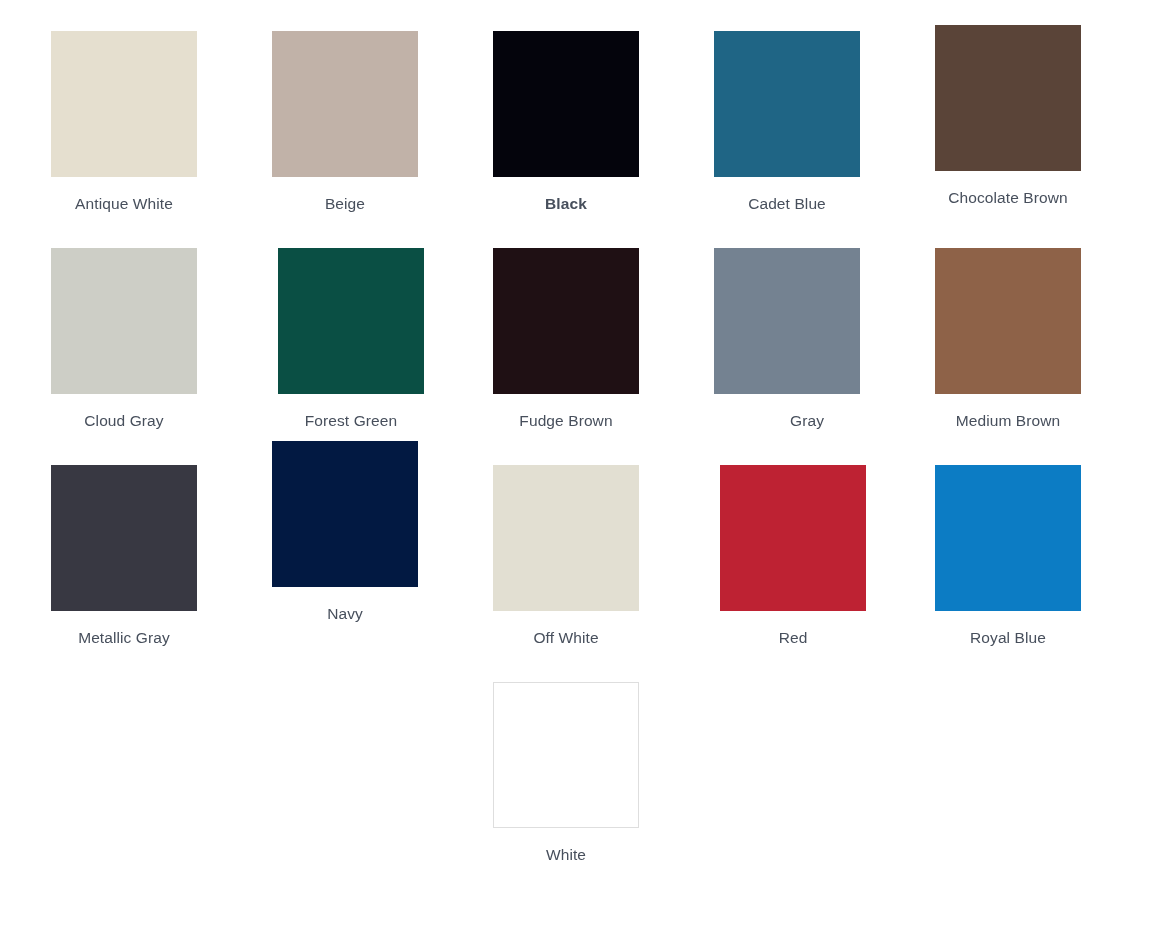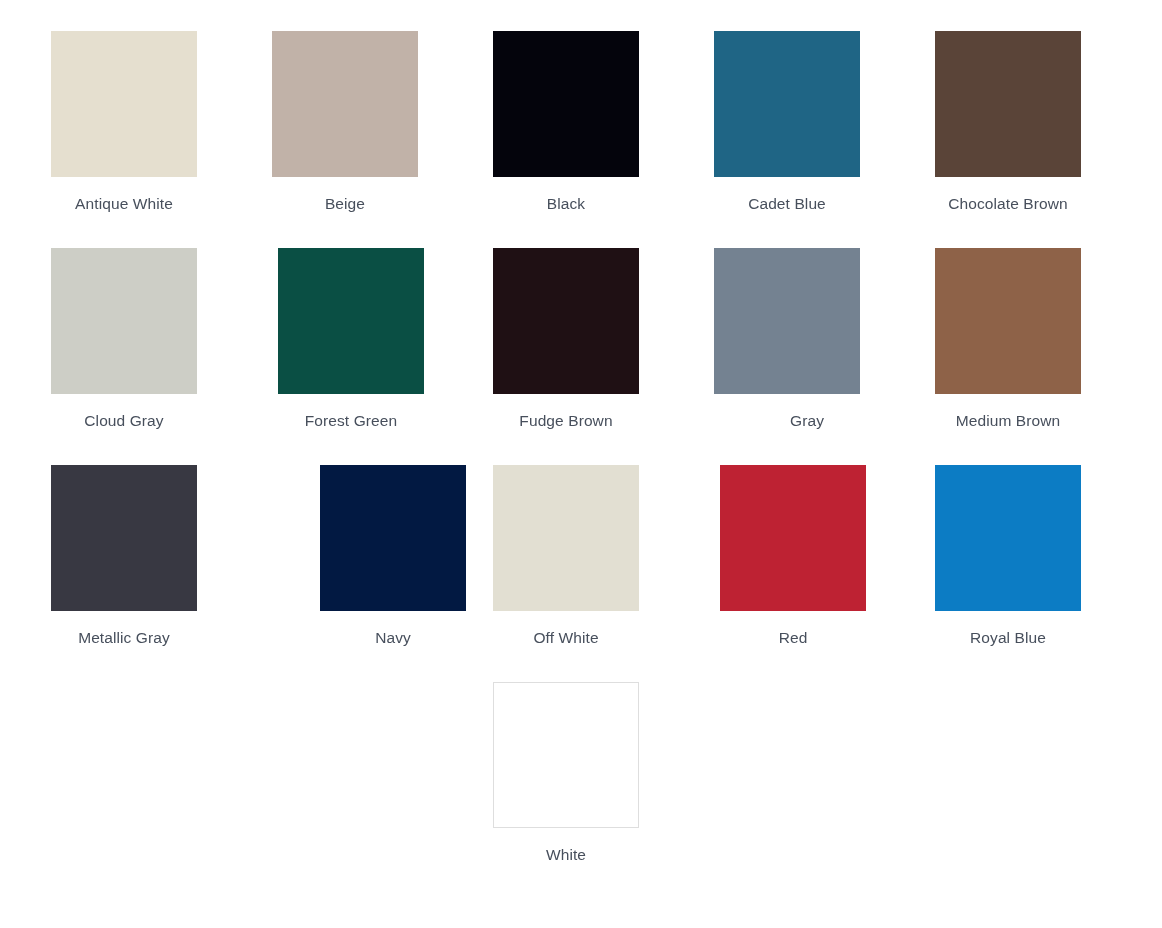--- a/index.html
+++ b/index.html
@@ -57,27 +57,27 @@
     <div class="swatch-cell" style="left: 51px; top: 31px;">
       <div class="swatch-chip" style="background: rgb(229, 223, 207); width: 146px; height: 146px;"></div>
       <div class="swatch-label" style="color: rgb(71, 79, 92);">Antique White</div>
     </div>
     <div class="swatch-cell" style="left: 272px; top: 31px;">
       <div class="swatch-chip" style="background: rgb(193, 178, 168); width: 146px; height: 146px;"></div>
       <div class="swatch-label" style="color: rgb(71, 79, 92);">Beige</div>
     </div>
     <div class="swatch-cell" style="left: 493px; top: 31px;">
       <div class="swatch-chip" style="background: rgb(4, 4, 12); width: 146px; height: 146px;"></div>
-      <div class="swatch-label" style="color: rgb(71, 79, 92);">Black</div>
+      <div class="swatch-label" style="color: rgb(71, 79, 92); font-weight: bold;">Black</div>
     </div>
     <div class="swatch-cell" style="left: 714px; top: 31px;">
       <div class="swatch-chip" style="background: rgb(31, 101, 133); width: 146px; height: 146px;"></div>
       <div class="swatch-label" style="color: rgb(71, 79, 92);">Cadet Blue</div>
     </div>
-    <div class="swatch-cell" style="left: 935px; top: 31px; justify-content: flex-end;">
+    <div class="swatch-cell" style="left: 935px; top: 25px; justify-content: flex-end;">
       <div class="swatch-chip" style="background: rgb(90, 68, 56); width: 146px; height: 146px;"></div>
       <div class="swatch-label" style="color: rgb(71, 79, 92);">Chocolate Brown</div>
     </div>
     <div class="swatch-cell" style="left: 51px; top: 248px;">
       <div class="swatch-chip" style="background: rgb(205, 206, 198); width: 146px; height: 146px;"></div>
       <div class="swatch-label" style="color: rgb(71, 79, 92);">Cloud Gray</div>
     </div>
     <div class="swatch-cell" style="left: 272px; top: 248px; margin-left: 6px;">
       <div class="swatch-chip" style="background: rgb(10, 79, 68); width: 146px; height: 146px;"></div>
       <div class="swatch-label" style="color: rgb(71, 79, 92);">Forest Green</div>
@@ -91,21 +91,21 @@
       <div class="swatch-label" style="color: rgb(71, 79, 92); margin-left: 40px;">Gray</div>
     </div>
     <div class="swatch-cell" style="left: 935px; top: 248px;">
       <div class="swatch-chip" style="background: rgb(142, 98, 72); width: 146px; height: 146px;"></div>
       <div class="swatch-label" style="color: rgb(71, 79, 92);">Medium Brown</div>
     </div>
     <div class="swatch-cell" style="left: 51px; top: 465px;">
       <div class="swatch-chip" style="background: rgb(56, 56, 66); width: 146px; height: 146px;"></div>
       <div class="swatch-label" style="color: rgb(71, 79, 92);">Metallic Gray</div>
     </div>
-    <div class="swatch-cell" style="left: 272px; top: 465px; margin-left: 48px;">
+    <div class="swatch-cell" style="left: 272px; top: 441px;">
       <div class="swatch-chip" style="background: rgb(2, 25, 66); width: 146px; height: 146px;"></div>
       <div class="swatch-label" style="color: rgb(71, 79, 92);">Navy</div>
     </div>
     <div class="swatch-cell" style="left: 493px; top: 465px;">
       <div class="swatch-chip" style="background: rgb(226, 223, 210); width: 146px; height: 146px;"></div>
       <div class="swatch-label" style="color: rgb(71, 79, 92);">Off White</div>
     </div>
     <div class="swatch-cell" style="left: 714px; top: 465px; padding-left: 12px;">
       <div class="swatch-chip" style="background: rgb(190, 34, 51); width: 146px; height: 146px;"></div>
       <div class="swatch-label" style="color: rgb(71, 79, 92);">Red</div>

